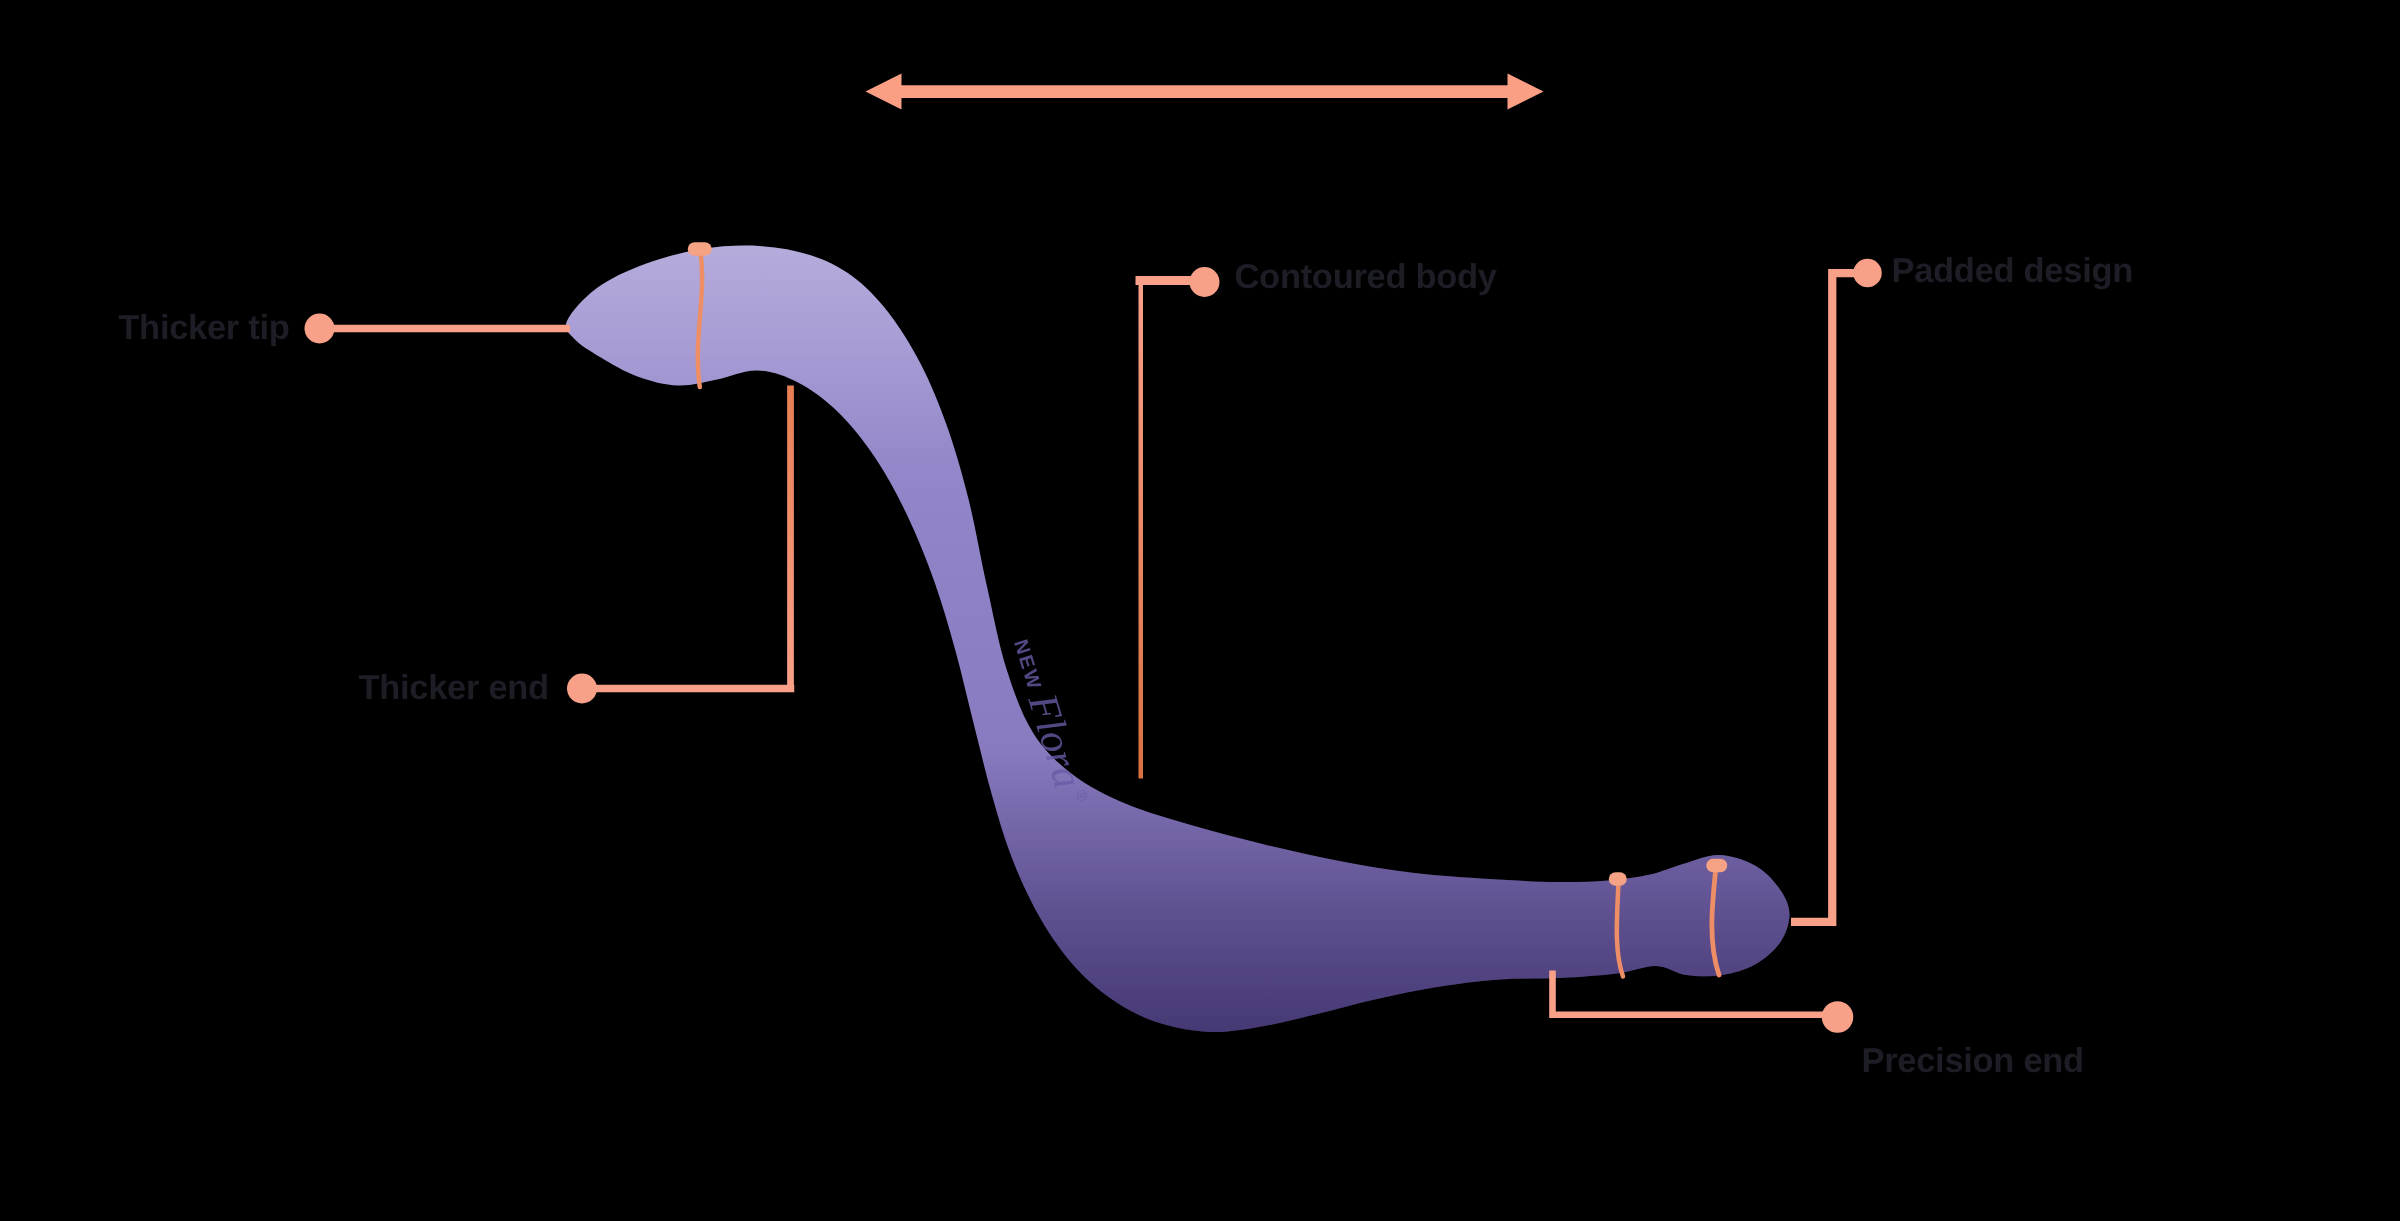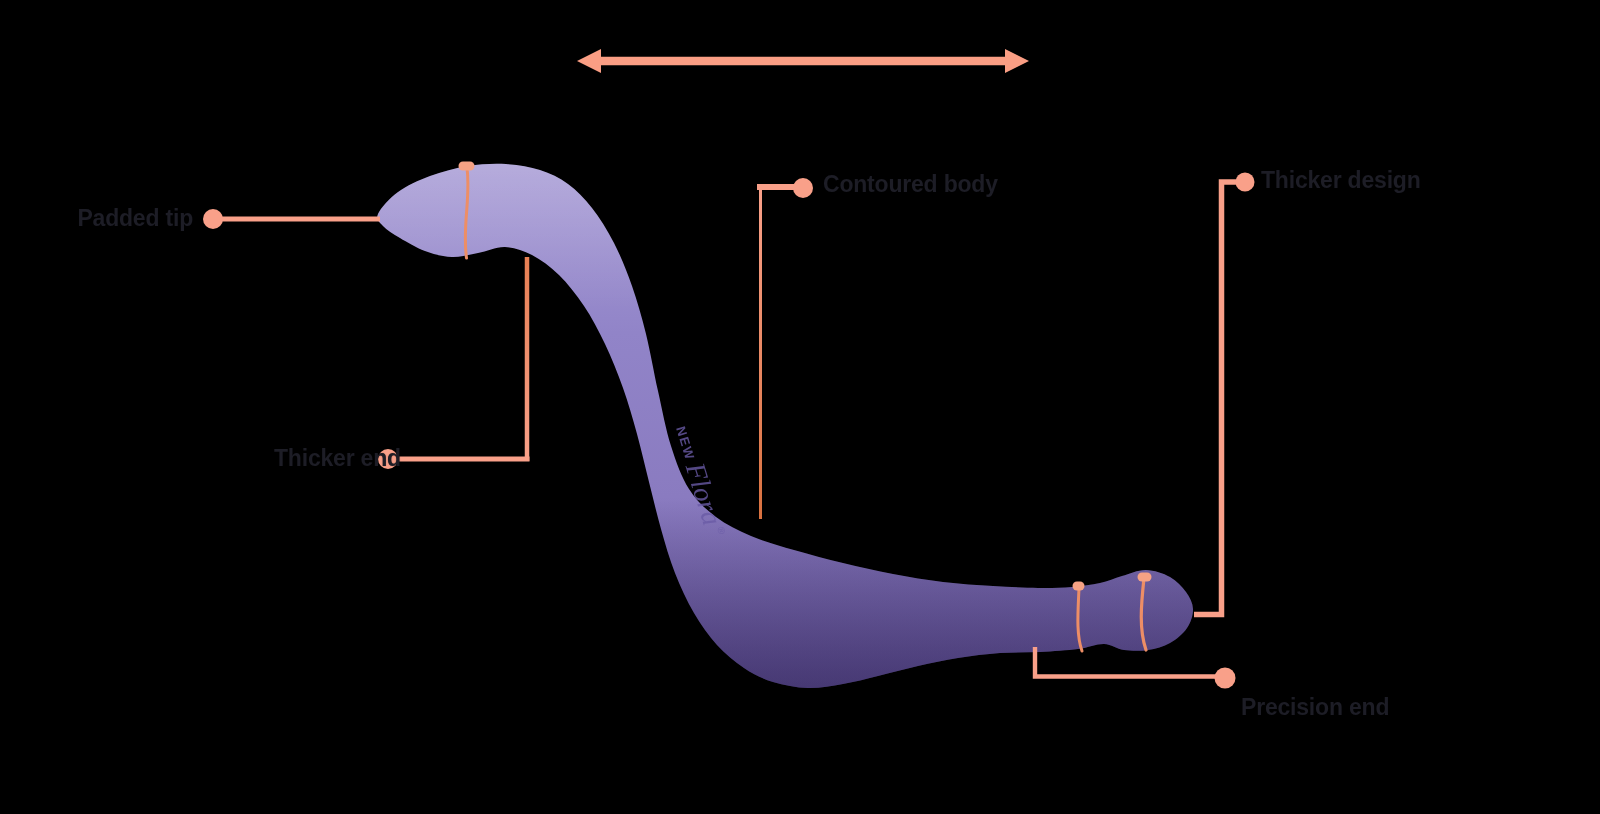--- a/index.html
+++ b/index.html
@@ -93,22 +93,22 @@
 
     <g fill="#F9A089" style="fill:var(--leader,#F9A089)">
       <circle cx="213" cy="219" r="10"></circle>
       <circle cx="388" cy="459" r="10"></circle>
       <circle cx="803" cy="188" r="10"></circle>
       <circle cx="1245" cy="182" r="9.5"></circle>
       <circle cx="1225" cy="678" r="10.5"></circle>
     </g>
   </svg>
 
-  <div class="lbl" style="right:1407px; top:219px;">Padded tip</div>
+  <div class="lbl" style="right:1407px; top:219px;">Thicker tip</div>
 
-  <div class="lbl" style="left:239px; top:459px;margin-left:35px;">Thicker end</div>
+  <div class="lbl" style="left:239px; top:459px;">Thicker end</div>
 
   <div class="lbl" style="left:823px; top:185px;text-align:center;">Contoured body</div>
 
-  <div class="lbl" style="left:1261px; top:181px;">Thicker design</div>
+  <div class="lbl" style="left:1261px; top:181px;">Padded design</div>
 
   <div class="lbl" style="left:1241px; top:708px;">Precision end</div>
 </div>
 
 </body></html>

